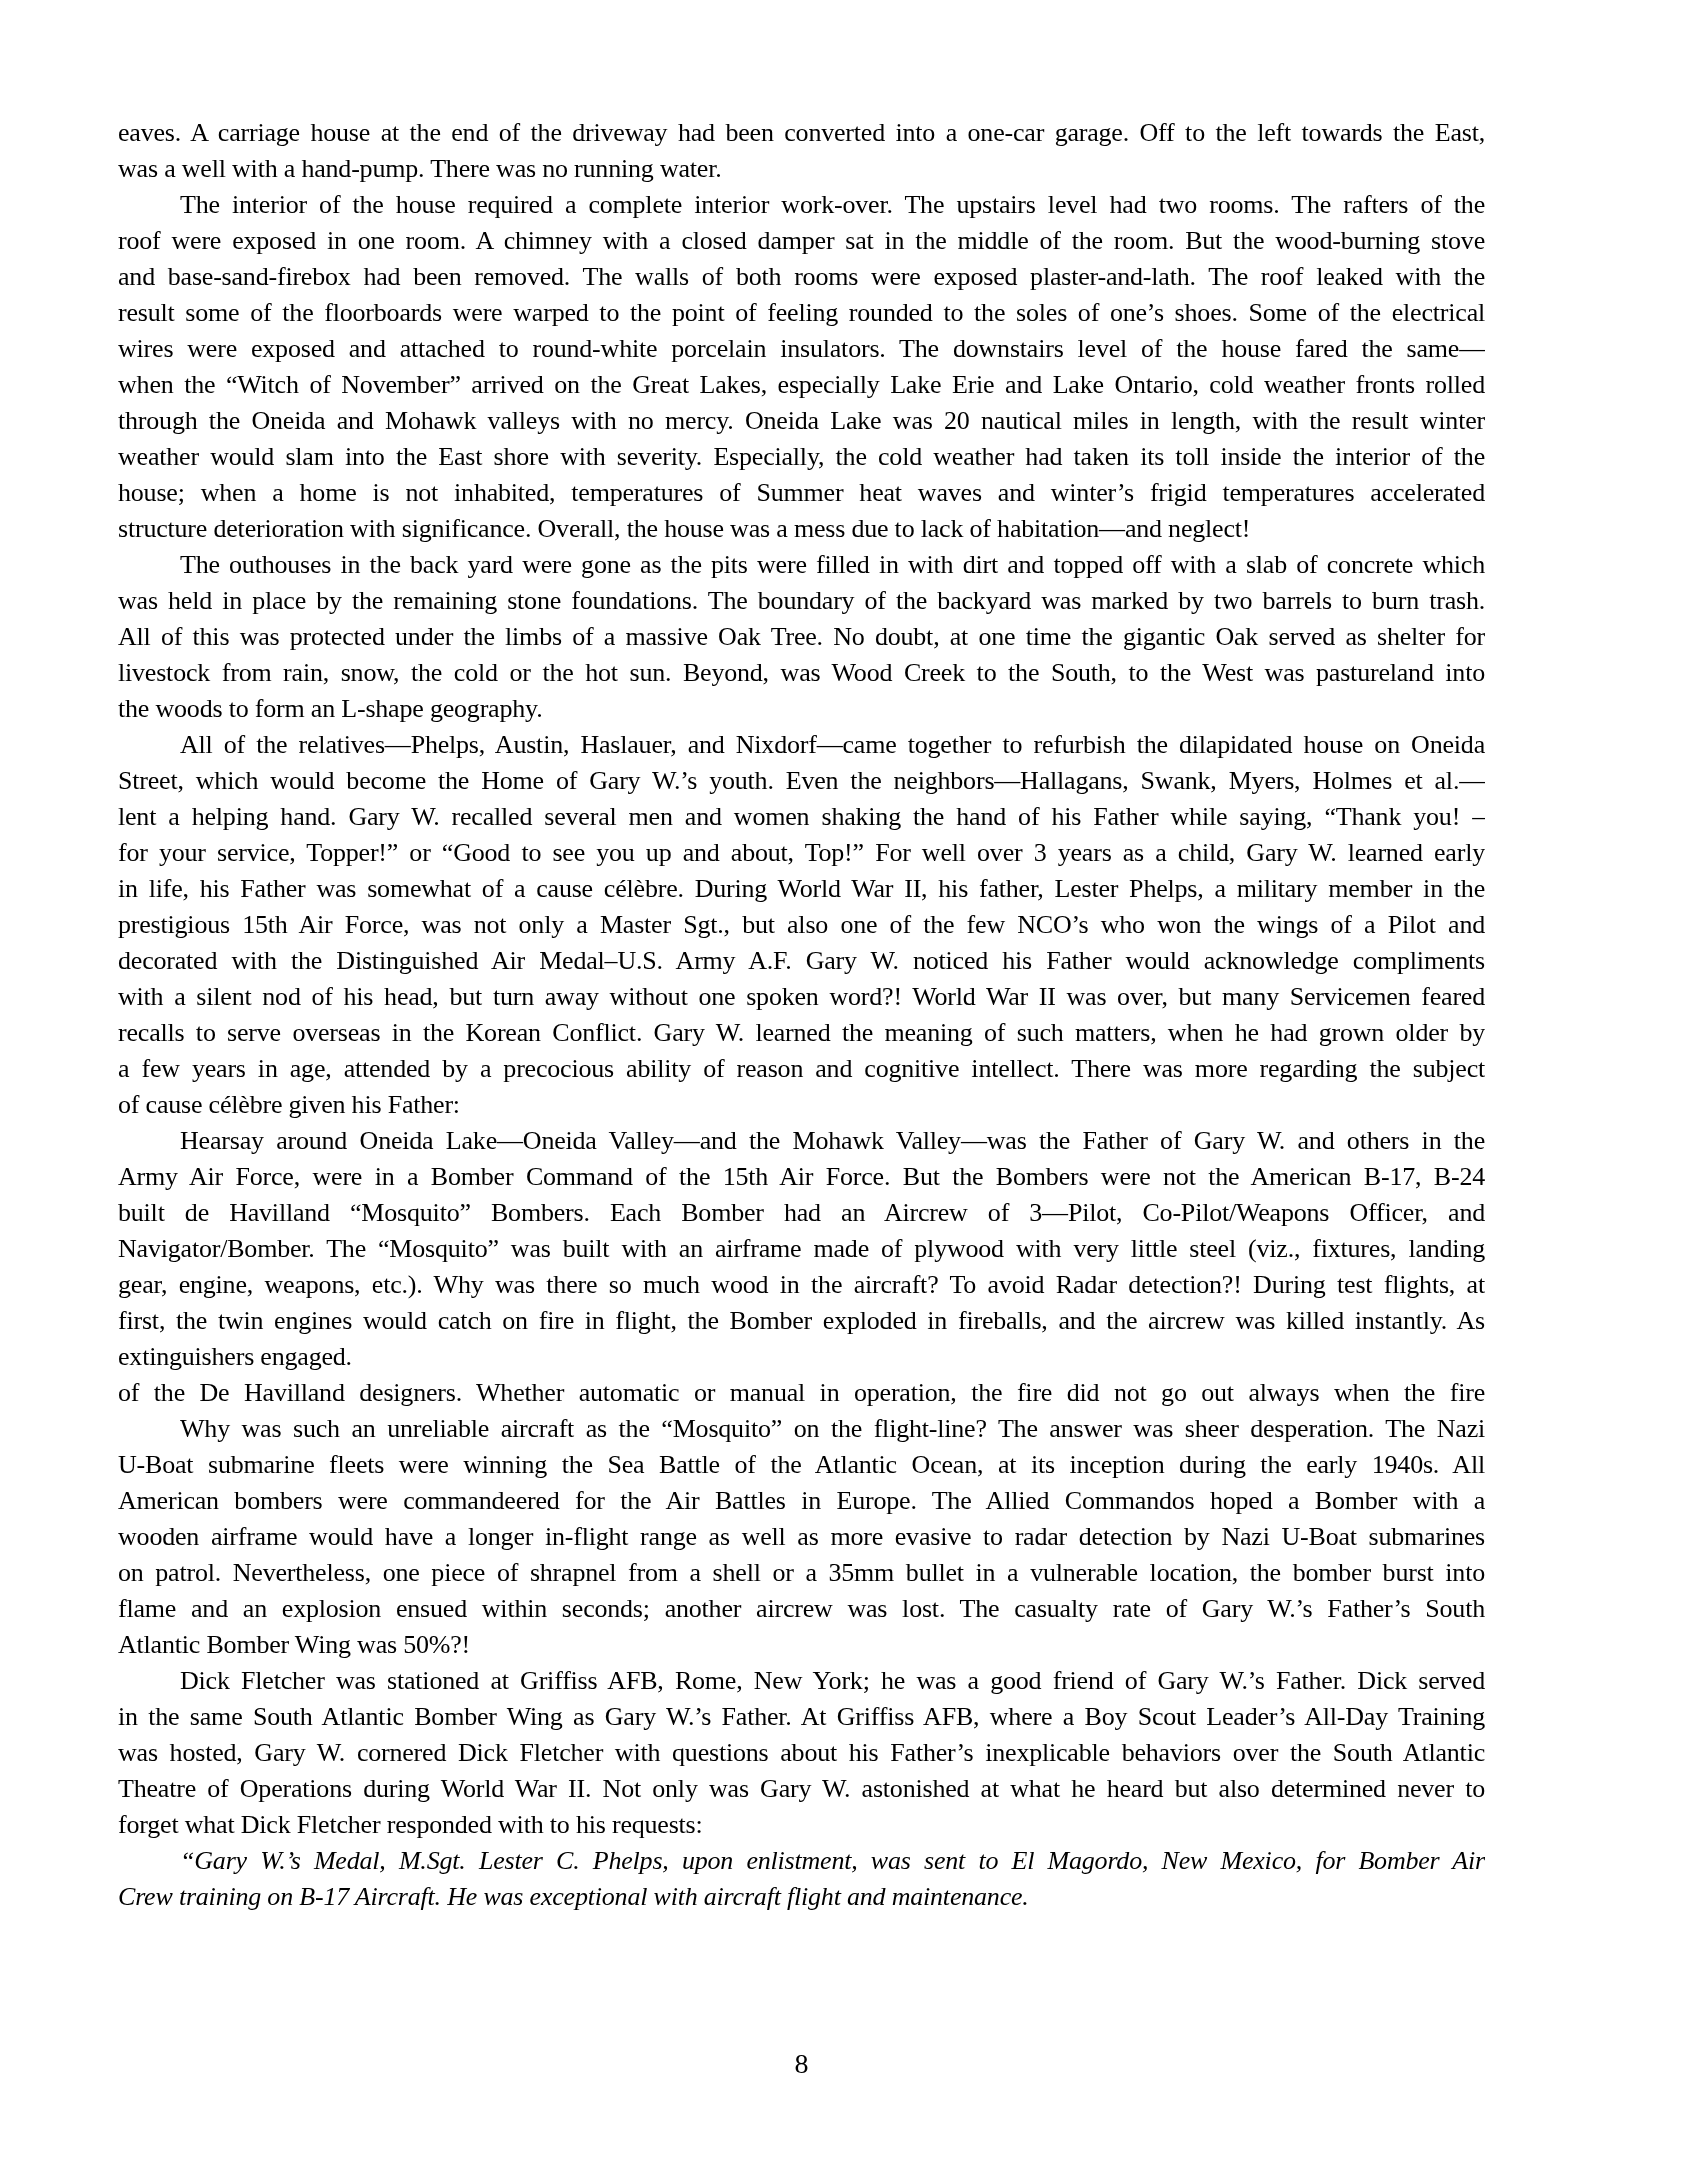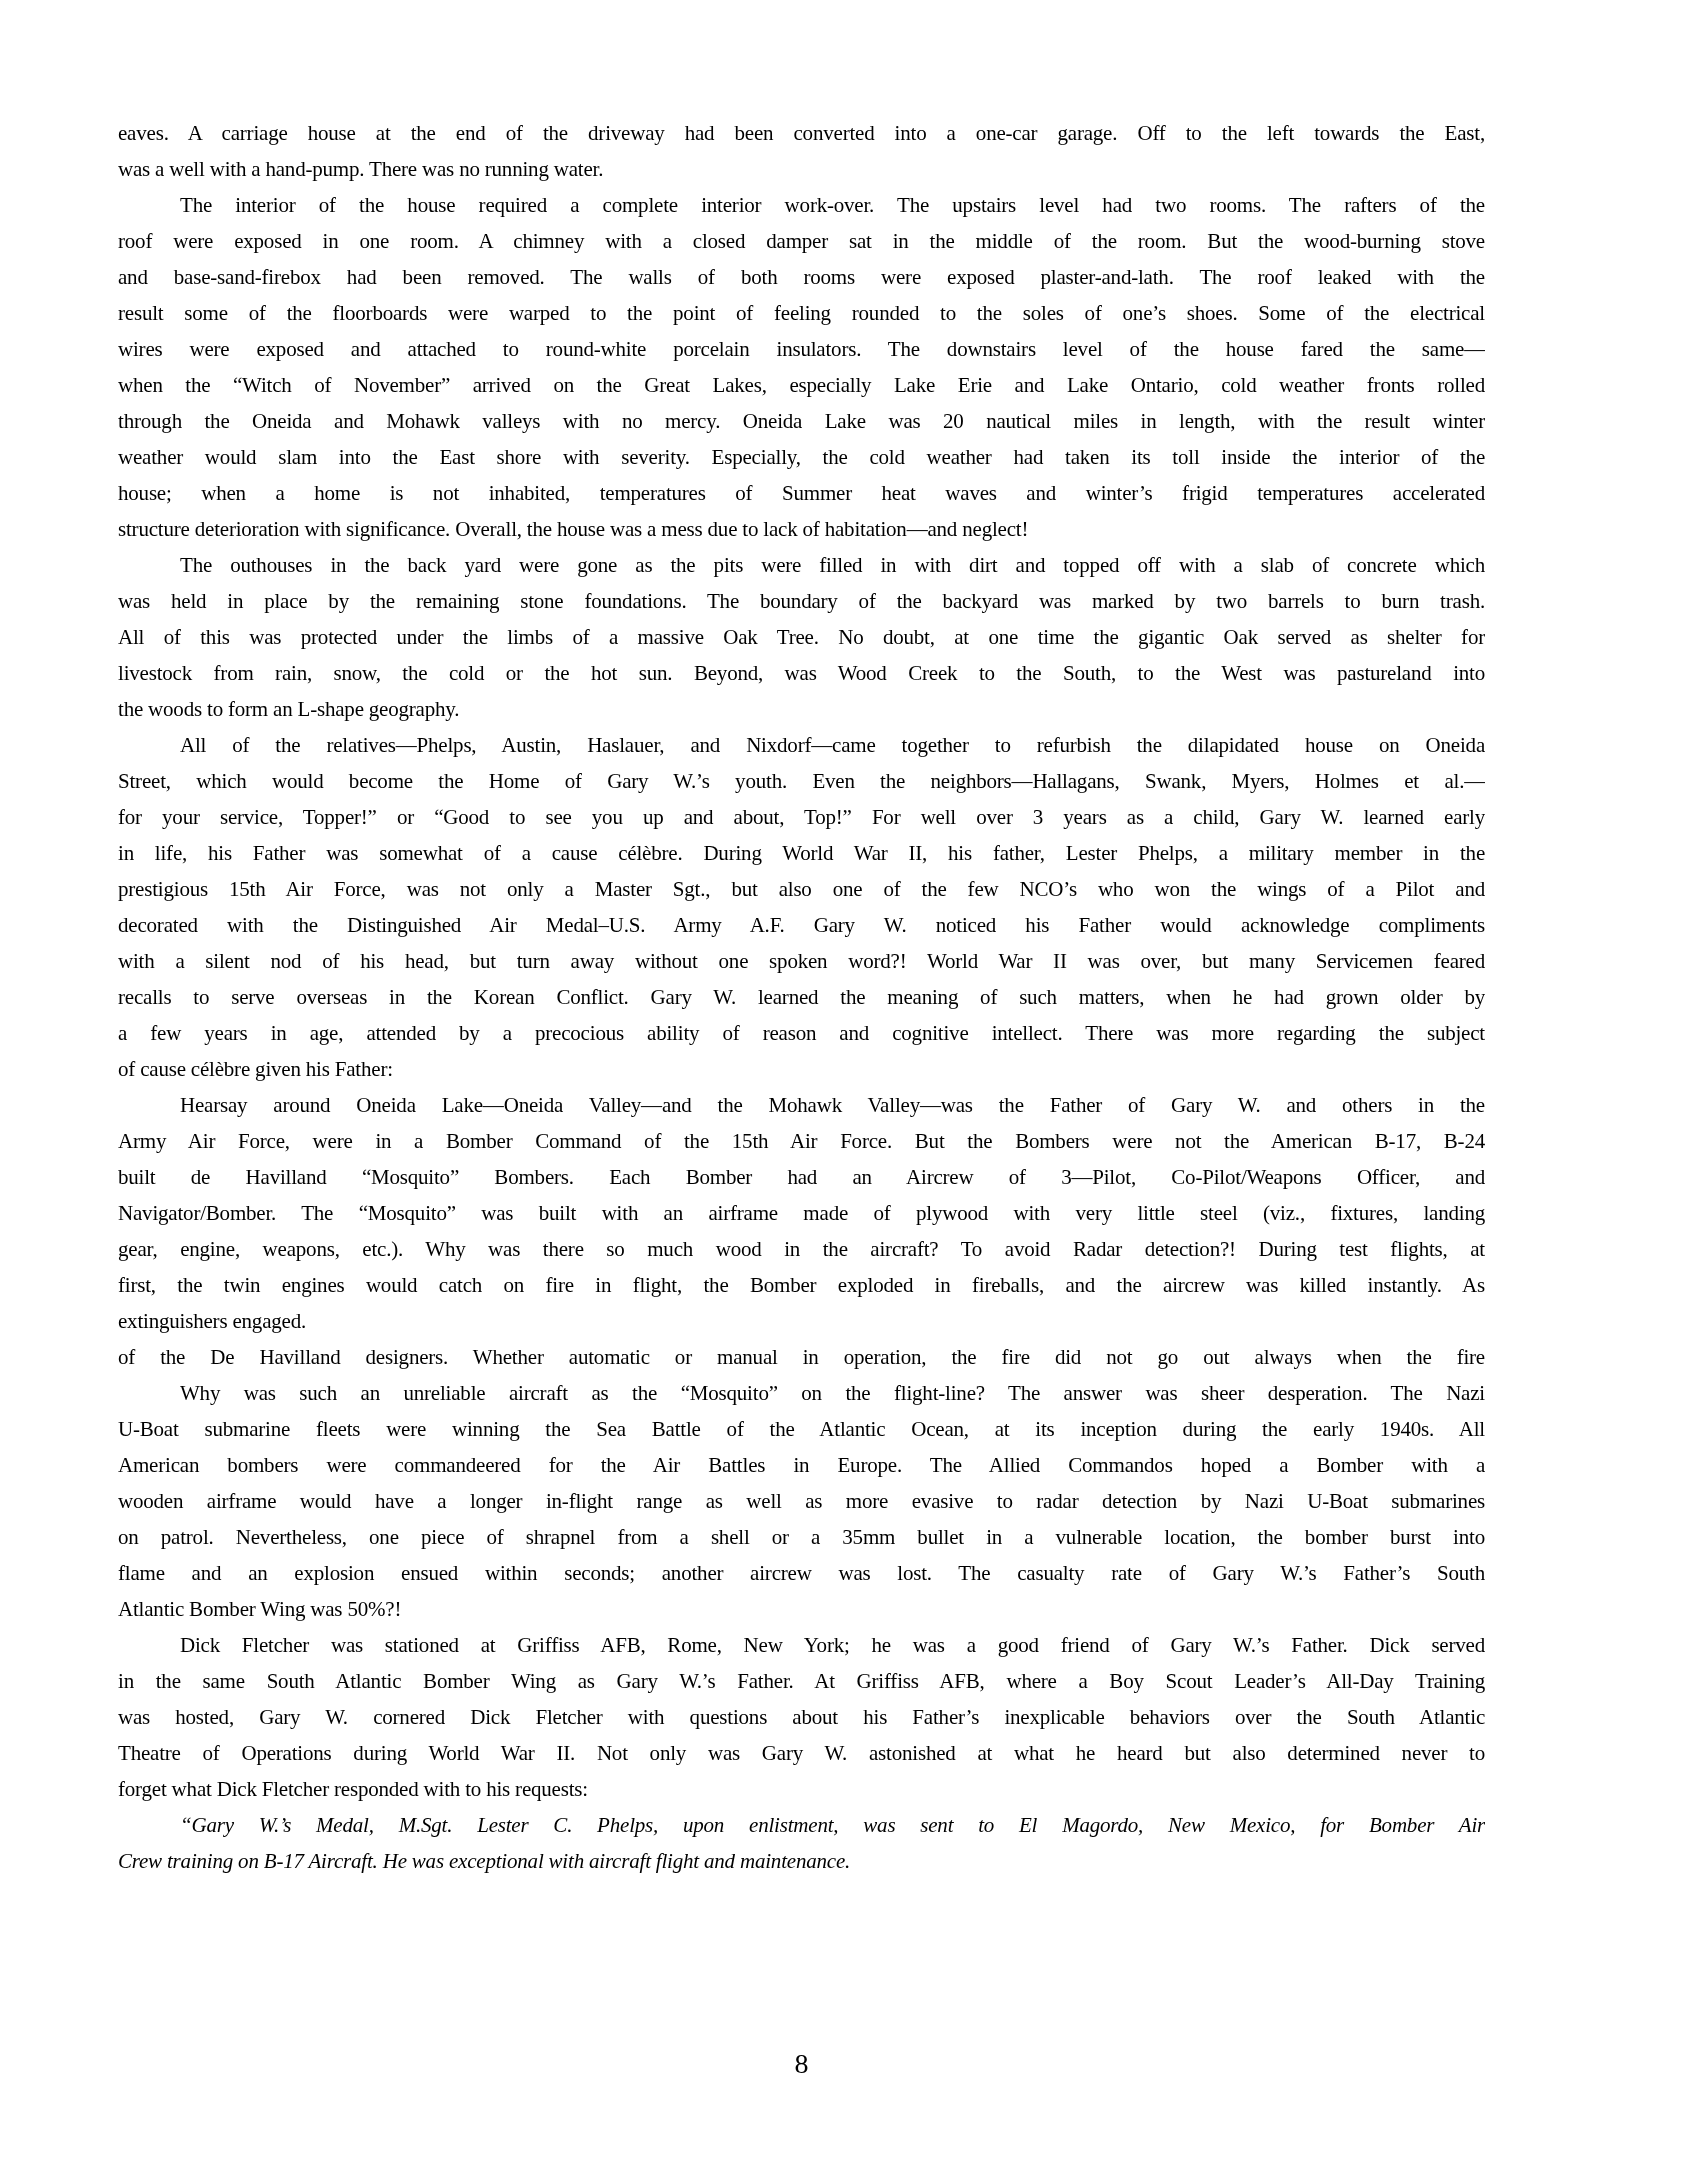--- a/index.html
+++ b/index.html
@@ -7,21 +7,21 @@
     width: 1683px; height: 2178px;
     background: #ffffff;
     position: relative;
     font-family: "Liberation Serif", "DejaVu Serif", serif;
     color: #000000;
   }
   .text-block {
     position: absolute;
     left: 118px; top: 115px;
     width: 1367px;
-    font-size: 21px;
+    font-size: 26px;
     letter-spacing: -0.2px;
   }
   .paragraph { margin: 0; padding: 0; }
   .paragraph.italic .line { font-style: italic; }
   .line {
     height: 36px;
     line-height: 36px;
     text-align: justify;
     text-align-last: justify;
     text-justify: inter-word;
@@ -62,20 +62,21 @@
     <div class="paragraph">
       <div class="line indent">The outhouses in the back yard were gone as the pits were filled in with dirt and topped off with a slab of concrete which</div>
       <div class="line">was held in place by the remaining stone foundations. The boundary of the backyard was marked by two barrels to burn trash.</div>
       <div class="line">All of this was protected under the limbs of a massive Oak Tree. No doubt, at one time the gigantic Oak served as shelter for</div>
       <div class="line">livestock from rain, snow, the cold or the hot sun. Beyond, was Wood Creek to the South, to the West was pastureland into</div>
       <div class="line last">the woods to form an L-shape geography.</div>
     </div>
     <div class="paragraph">
       <div class="line indent">All of the relatives—Phelps, Austin, Haslauer, and Nixdorf—came together to refurbish the dilapidated house on Oneida</div>
       <div class="line">Street, which would become the Home of Gary W.’s youth. Even the neighbors—Hallagans, Swank, Myers, Holmes et al.—</div>
+      <div class="line">lent a helping hand. Gary W. recalled several men and women shaking the hand of his Father while saying, “Thank you! –</div>
       <div class="line">for your service, Topper!” or “Good to see you up and about, Top!” For well over 3 years as a child, Gary W. learned early</div>
       <div class="line">in life, his Father was somewhat of a cause célèbre. During World War II, his father, Lester Phelps, a military member in the</div>
       <div class="line">prestigious 15th Air Force, was not only a Master Sgt., but also one of the few NCO’s who won the wings of a Pilot and</div>
       <div class="line">decorated with the Distinguished Air Medal–U.S. Army A.F. Gary W. noticed his Father would acknowledge compliments</div>
       <div class="line">with a silent nod of his head, but turn away without one spoken word?! World War II was over, but many Servicemen feared</div>
       <div class="line">recalls to serve overseas in the Korean Conflict. Gary W. learned the meaning of such matters, when he had grown older by</div>
       <div class="line">a few years in age, attended by a precocious ability of reason and cognitive intellect. There was more regarding the subject</div>
       <div class="line last">of cause célèbre given his Father:</div>
     </div>
     <div class="paragraph">

